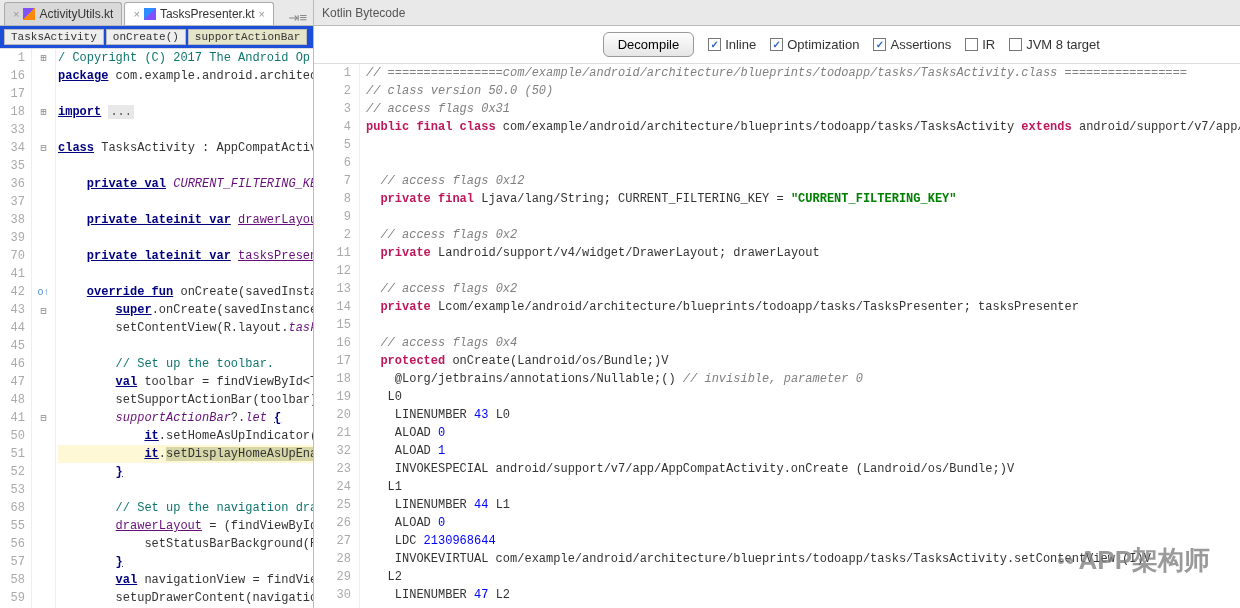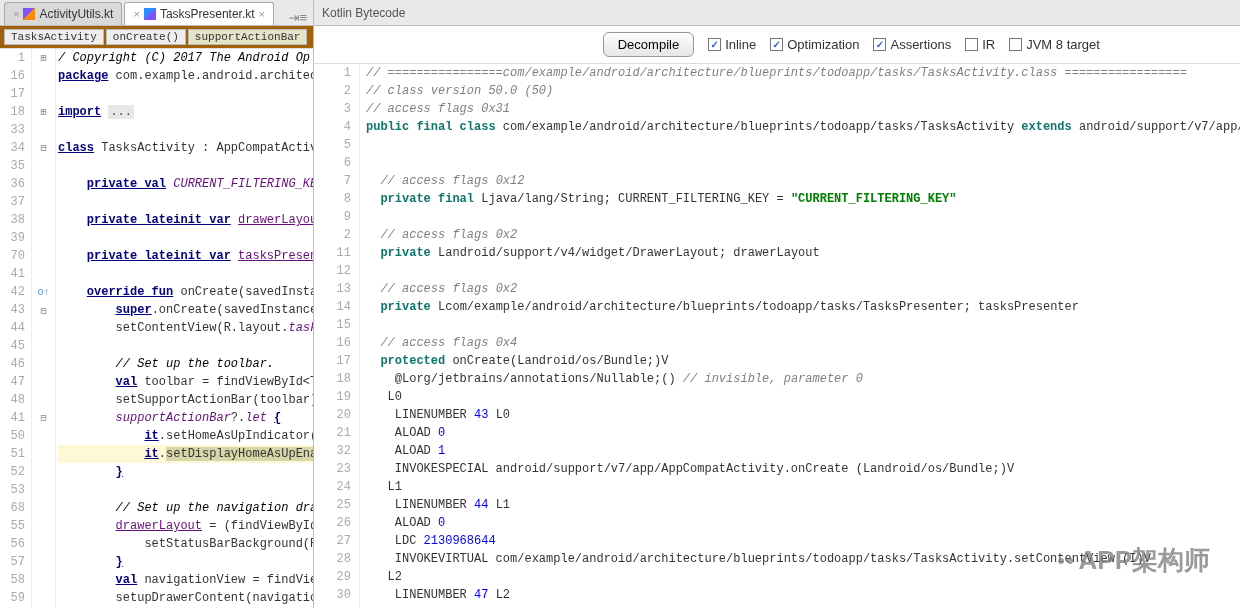--- a/index.html
+++ b/index.html
@@ -5,53 +5,53 @@
 * { margin:0; padding:0; box-sizing:border-box; }
 body { font-family:"Segoe UI",Arial,sans-serif; font-size:12px; background:#fff; color:#333; overflow:hidden; width:1240px; height:608px; position:relative; }
 .root { display:flex; height:608px; width:1240px; }
 .left-pane { width:314px; display:flex; flex-direction:column; border-right:1px solid #bbb; background:#fff; }
 .right-pane { flex:1; display:flex; flex-direction:column; background:#fff; }
 .tab-row { display:flex; align-items:flex-end; height:26px; background:#e9e9e9; border-bottom:1px solid #bbb; padding-left:4px; }
 .tab { display:flex; align-items:center; gap:4px; padding:4px 8px; background:#d9d9d9; border:1px solid #aaa; border-bottom:none; border-radius:3px 3px 0 0; margin-right:2px; font-size:12px; cursor:pointer; }
 .tab.active { background:#fff; }
 .tab .close { color:#999; cursor:pointer; font-size:11px; }
 .pin { margin-left:auto; padding:0 6px; color:#888; font-size:13px; }
-.crumbs { display:flex; gap:2px; padding:3px 4px; background:#a16207; border-bottom:1px solid #ddd; }
+.crumbs { display:flex; gap:2px; padding:3px 4px; background:#1d4ed8; border-bottom:1px solid #ddd; }
 .crumb { border:1px solid #bbb; background:#eee; padding:1px 6px; font-family:"Courier New",monospace; font-size:11px; }
 .crumb.active { background:#e4e4c8; }
 .editor { flex:1; display:flex; overflow:hidden; font-family:"Courier New",monospace; font-size:12px; line-height:18px; }
 .gutter { width:32px; text-align:right; padding-right:6px; color:#aaa; background:#fff; border-right:1px solid #eee; user-select:none; }
 .gutter .ln { height:18px; }
 .mark-col { width:24px; background:#fff; border-right:1px solid #eee; }
 .mark-col div { height:18px; text-align:center; }
 .fold {
   width:16px; text-align:center; font-size:10px; color:#888; cursor:pointer;
   display:inline-block;
 }
 .ovr { color:#4a90d9; font-size:10px; }
 .code { flex:1; white-space:pre; overflow:hidden; padding-left:2px; }
 .code .row { height:18px; }
 .hl-row { background:#fff8d6; }
 .kw { color:#000080; font-weight:bold;text-decoration:underline; }
-.cm { color:#000000; font-style:italic; }
+.cm { color:#0f766e; }
 .id { color:#660e7a; font-style:italic; }
 .under { text-decoration:underline; color:#660e7a; }
 .dim { background:#e8e8e8; color:#555; padding:0 2px; }
 .right-title { height:26px; display:flex; align-items:center; padding:0 8px; background:#e9e9e9; border-bottom:1px solid #bbb; font-size:12px; color:#555; }
 .toolbar { height:38px; display:flex; align-items:center; justify-content:center; gap:14px; border-bottom:1px solid #ddd; background:#fff; }
 .btn { border:1px solid #999; background:linear-gradient(#fdfdfd,#e6e6e6); padding:4px 14px; border-radius:6px; font-size:13px; cursor:pointer; }
 .cb { display:flex; align-items:center; gap:4px; font-size:13px; cursor:pointer; color:#333; }
 .cb .box { width:13px;height:13px;border:1px solid #777;display:flex;align-items:center;justify-content:center;font-size:10px;color:#2a63c8;font-weight:bold;background:#fff;}
 .bytecode { flex:1; display:flex; font-family:"Courier New",monospace; font-size:12px; line-height:18px; overflow:hidden; }
 .bc-gutter { width:46px; text-align:right; padding-right:8px; color:#aaa; background:#fff; border-right:1px solid #eee; }
 .bc-gutter .ln { height:18px; }
 .bc-code { flex:1; white-space:pre; padding-left:6px; }
 .bc-code .row { height:18px; }
 .bc-cm { color:#808080; font-style:italic; }
-.bc-kw { color:#0f766e; font-weight:bold; }
+.bc-kw { color:#be185d; font-weight:bold; }
 .bc-str { color:#008000; font-weight:bold; }
 .bc-num { color:#0000ff; }
 .watermark { position:absolute; right:30px; bottom:30px; font-size:26px; color:rgba(120,120,120,0.75); font-weight:bold; display:flex; align-items:center; gap:6px;}
 .wm-dots { display:inline-flex; gap:3px; align-items:flex-end;}
 .wm-dots span{width:6px;height:6px;border:2px solid rgba(120,120,120,0.7);border-radius:50%;}
 .kt-icon{display:inline-flex;width:12px;height:12px;background:linear-gradient(135deg,#7f52ff 50%,#f88909 50%);}
 .kt-icon2{display:inline-flex;width:12px;height:12px;background:linear-gradient(135deg,#2d8cff 50%,#7f52ff 50%);}
 </style>
 </head>
 <body>

